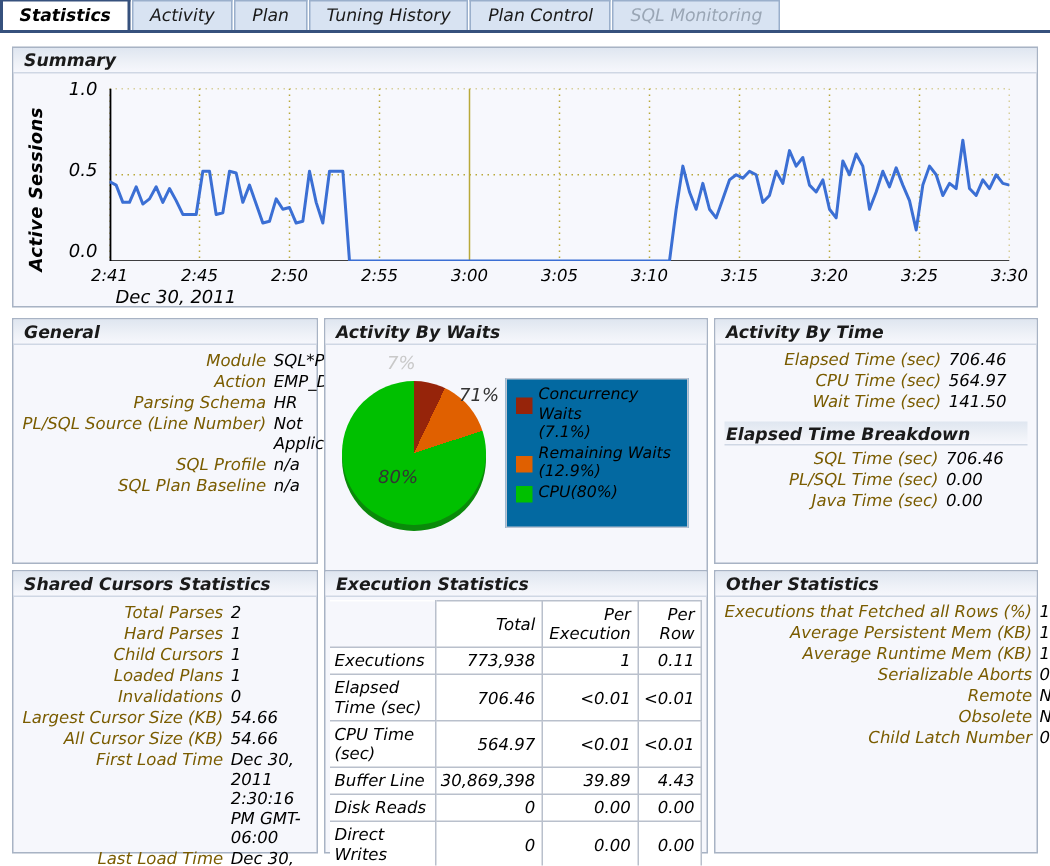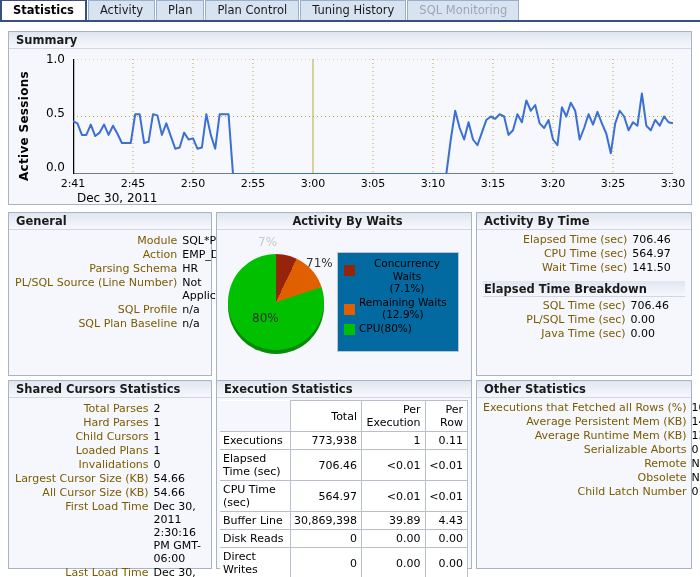--- a/index.html
+++ b/index.html
@@ -5,21 +5,21 @@
   * { box-sizing: border-box; }
   html, body {
     margin: 0; padding: 0;
     width: 700px; height: 577px;
     background: #ffffff;
     font-family: "DejaVu Sans", "Liberation Sans", sans-serif;
     font-size: 11px;
     color: #000;
     overflow: hidden;
   }
-  #app { position: relative; width: 700px; height: 577px; background: #fff; }
+  #app { position: relative; width: 700px; height: 577px; background: #fff; font-style: italic; }
 
   
   .tabbar {
     position: absolute; left: 0; top: 0; width: 700px; height: 22px;
     background: #ffffff;
     border-bottom: 2px solid #36517d;
     display: flex; align-items: flex-end;
   }
   .tab {
     height: 20px; line-height: 19px;
@@ -81,21 +81,21 @@
   .plot { position: absolute; left: 58px; top: 6px; width: 600px; height: 115px; background: #f7f8fd; }
 
   
   .kv { display: table; width: 100%; border-collapse: collapse; }
   .kvrow { display: table-row; }
   .kvk, .kvv { display: table-cell; vertical-align: top; padding: 0px 0 1px 0; font-size: 11px; line-height: 13px; }
   .kvk { text-align: right; color: #7a5c00; padding-right: 5px; white-space: nowrap; }
   .kvv { text-align: left; color: #000; }
 
   #general { left: 8px; top: 212px; width: 204px; height: 164px; }
-  #actwaits { left: 216px; top: 212px; width: 256px; height: 176px; text-align: center; }
+  #actwaits { left: 216px; top: 212px; width: 256px; height: 176px; }
   #acttime { left: 476px; top: 212px; width: 216px; height: 164px; }
   #cursors { left: 8px; top: 380px; width: 204px; height: 189px; }
   #execstats { left: 216px; top: 380px; width: 256px; height: 189px; }
   #otherstats { left: 476px; top: 380px; width: 216px; height: 189px; }
 
   .subhdr {
     font-weight: bold; font-size: 11.5px; color: #1a1a1a;
     background: linear-gradient(to bottom, #dfe6f0 0%, #eef1f7 60%, #f6f7fc 100%);
     border-bottom: 1px solid #cfd7e4;
     height: 16px; line-height: 16px; padding-left: 1px;
@@ -138,22 +138,22 @@
 </style>
 </head>
 <body>
 
 <div id="app">
 
   <div class="tabbar" id="tabbar">
       <div class="tab active">Statistics</div>
       <div class="tab">Activity</div>
       <div class="tab">Plan</div>
+      <div class="tab">Tuning History</div>
       <div class="tab">Plan Control</div>
-      <div class="tab">Tuning History</div>
       <div class="tab disabled">SQL Monitoring</div>
       <div class="tabfill"></div>
     </div>
 
   <div class="panel" id="summary">
     <div class="panel-hdr">Summary</div>
     <div class="panel-body">
       <div id="chartwrap">
         <div class="ylabel">Active Sessions</div>
         <div id="yticks">

